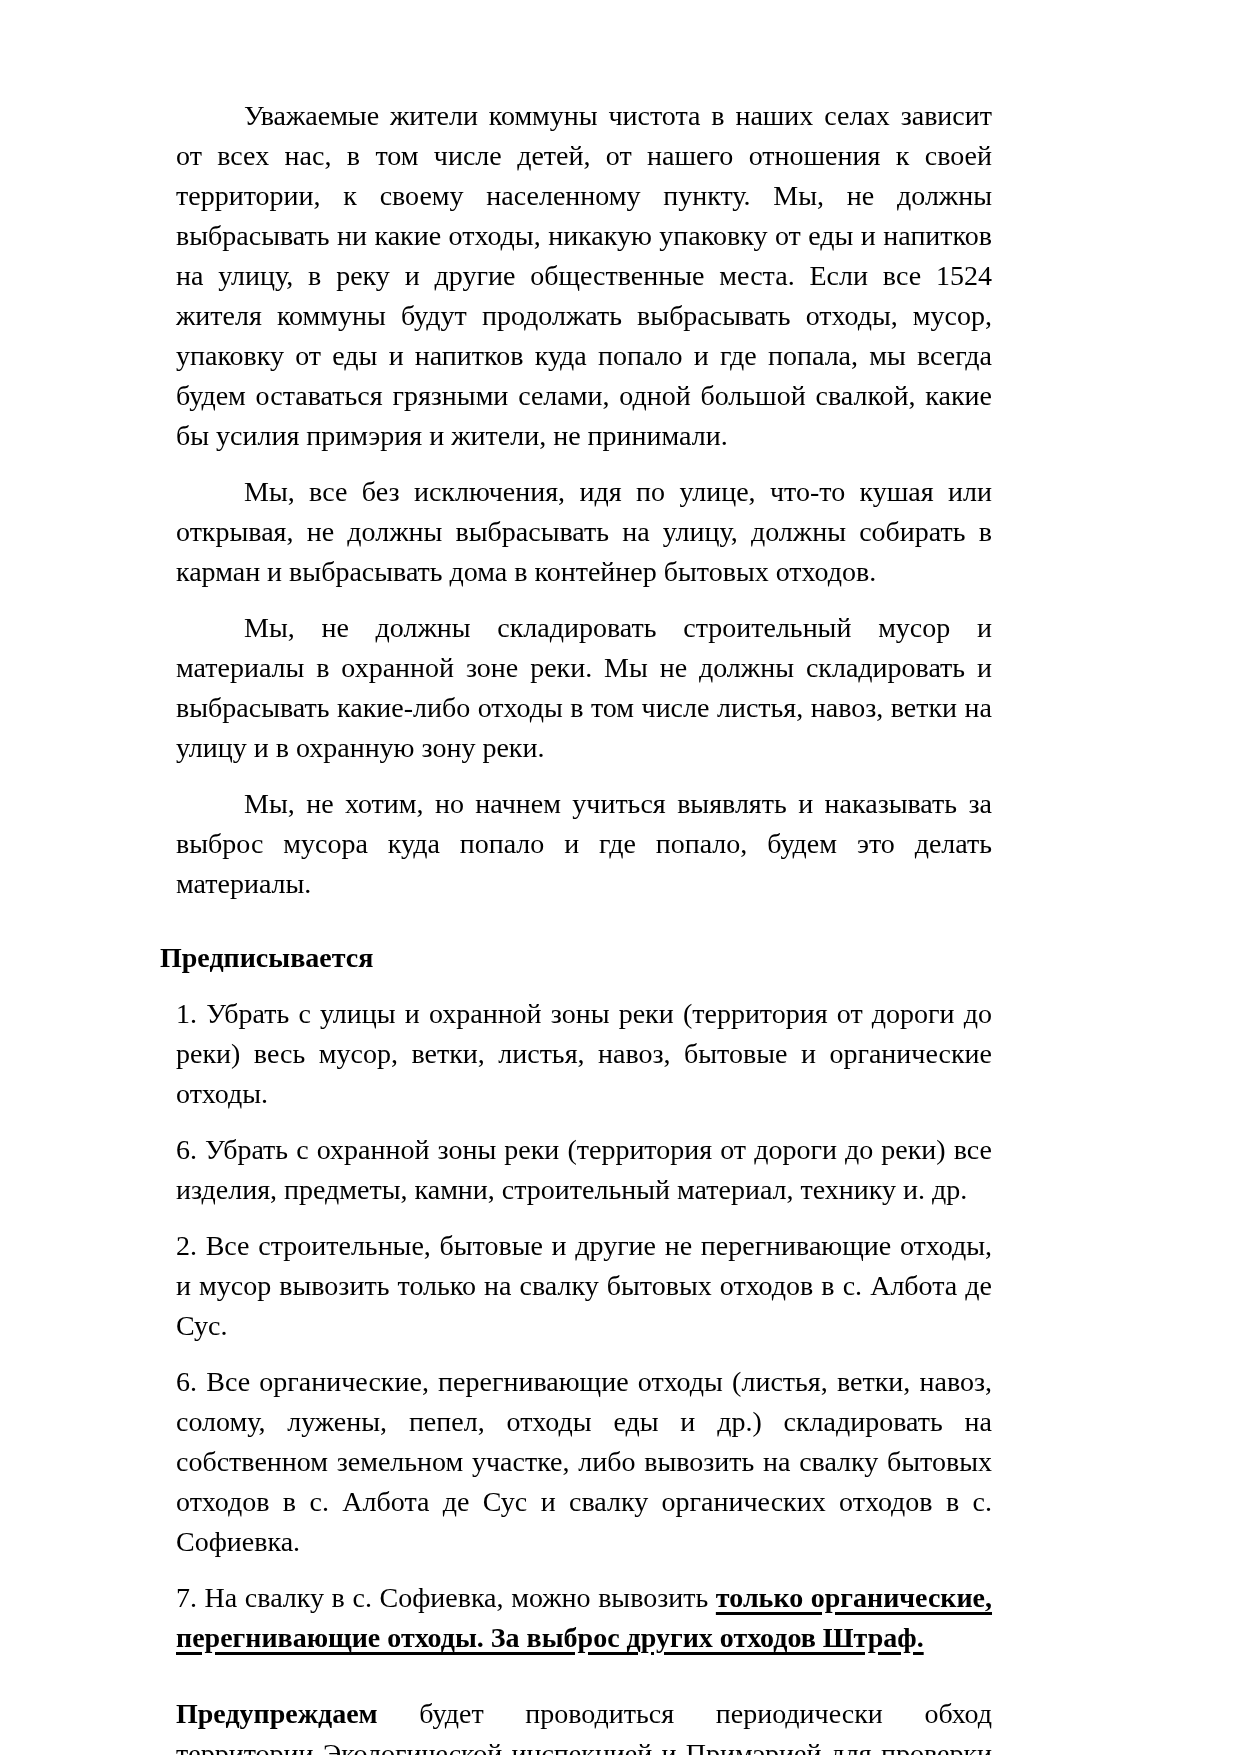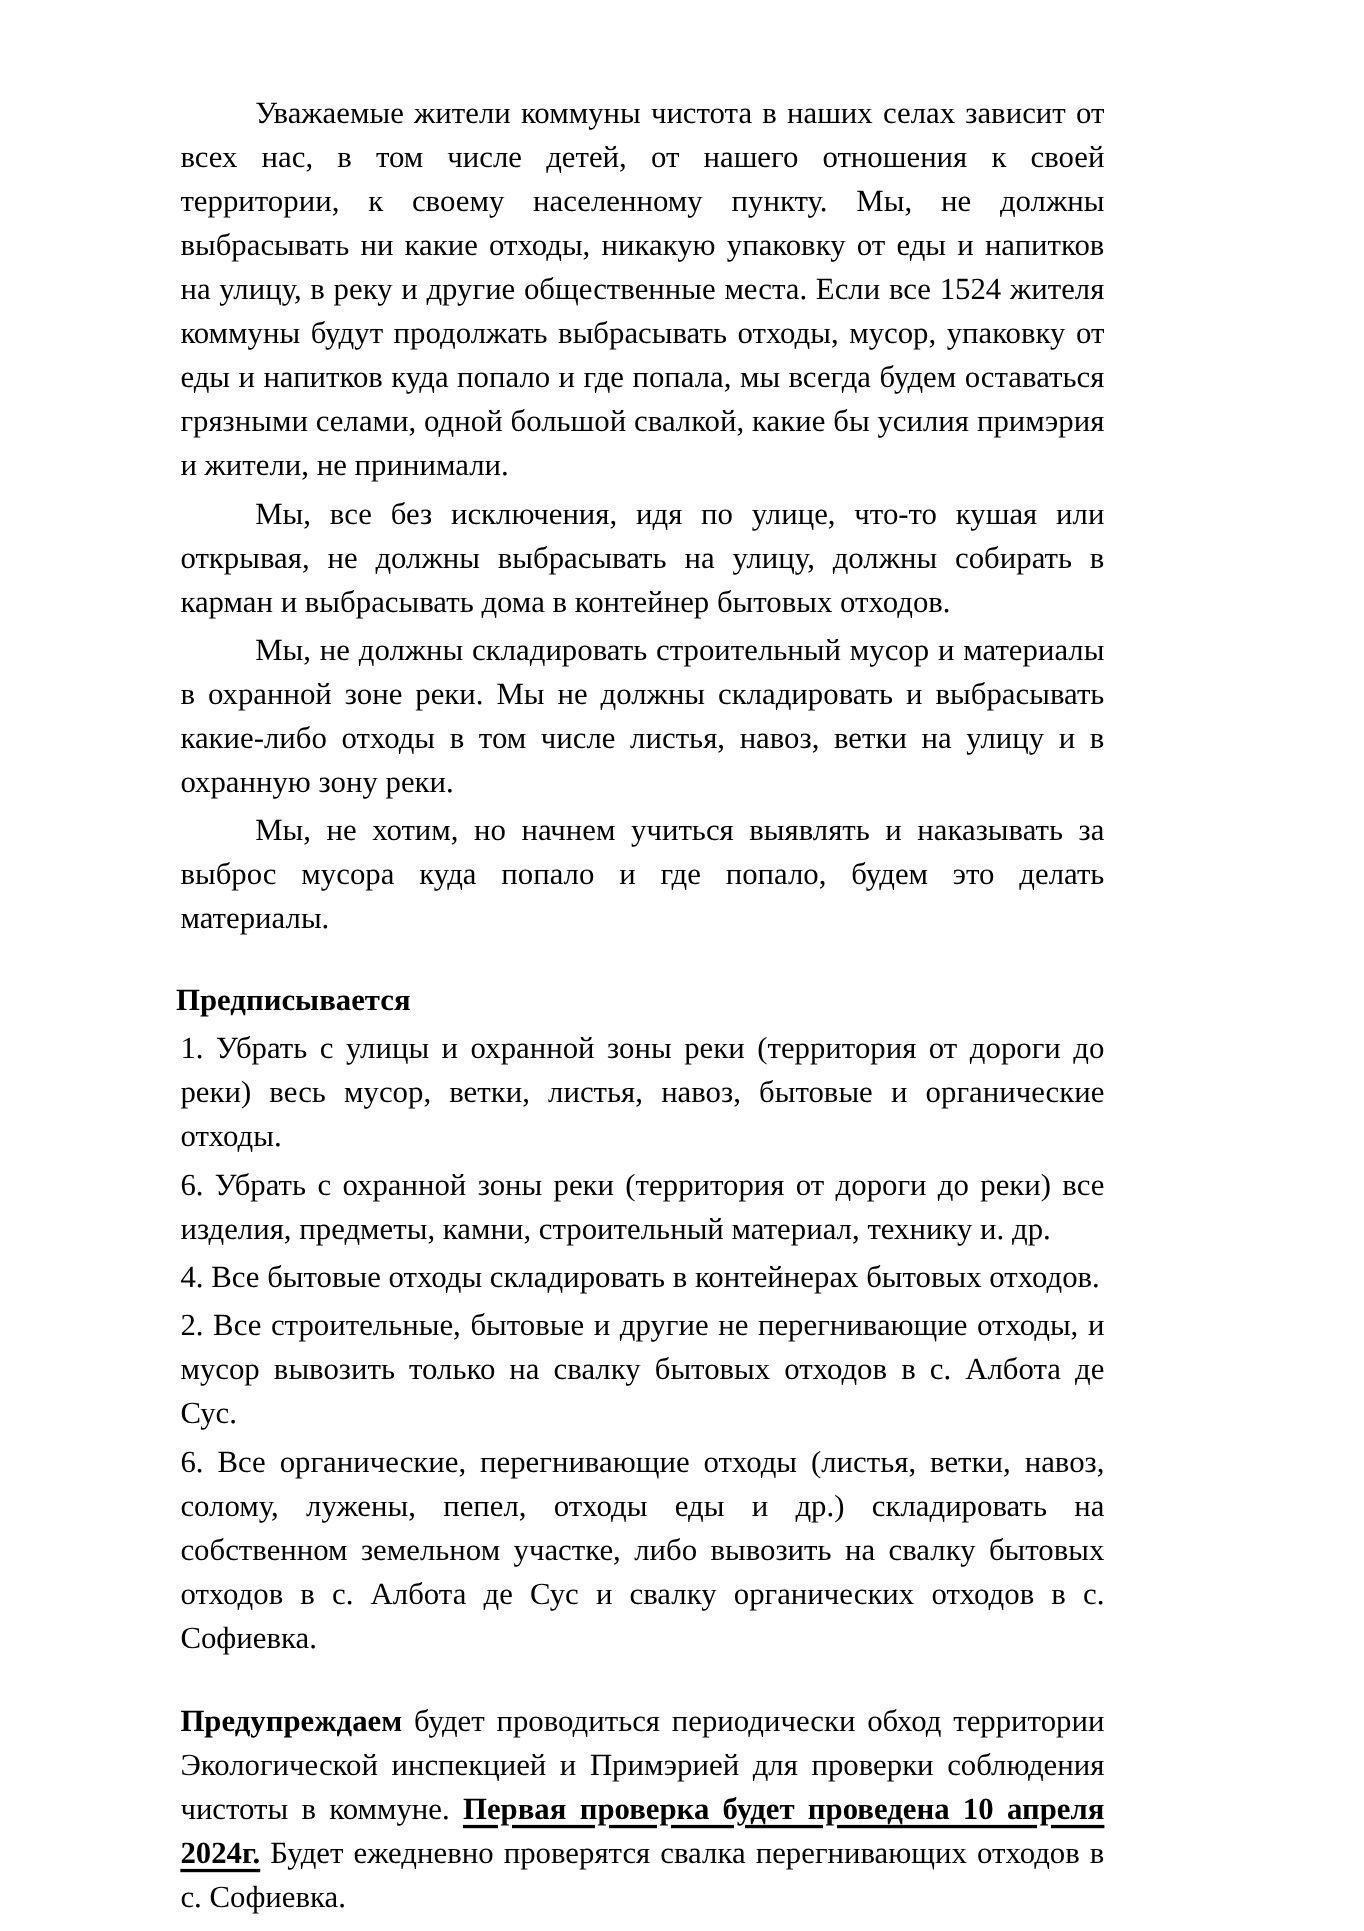--- a/index.html
+++ b/index.html
@@ -19,21 +19,21 @@
     left: 160px;
     top: 80px;
     width: 848px;
     color: var(--text-color, #000000);
     font-family: "Liberation Serif", "DejaVu Serif", serif;
     font-size: 28px;
     line-height: 40px;
     text-align: justify;
   }
   .para {
-    margin: 4px;
+    margin: 16px;
     padding: 0;
   }
   .indent {
     text-indent: 68px;
   }
   .heading {
     margin: 34px 0 0 0;
     padding: 0;
     font-size: 28px;
     line-height: 40px;
@@ -69,21 +69,21 @@
         <p class="para indent">Мы, все без исключения, идя по улице, что-то кушая или открывая, не должны выбрасывать на улицу, должны собирать в карман и выбрасывать дома в контейнер бытовых отходов.</p>
         <p class="para indent">Мы, не должны складировать строительный мусор и материалы в охранной зоне реки. Мы не должны складировать и выбрасывать какие-либо отходы в том числе листья, навоз, ветки на улицу и в охранную зону реки.</p>
         <p class="para indent">Мы, не хотим, но начнем учиться выявлять и наказывать за выброс мусора куда попало и где попало, будем это делать материалы.</p>
       </div>
 
     <h2 class="heading">Предписывается</h2>
 
     <div>
         <p class="para"><span class="seg normal">1. Убрать с улицы и охранной зоны реки (территория от дороги до реки) весь мусор, ветки, листья, навоз, бытовые и органические отходы.</span></p>
         <p class="para"><span class="seg normal">6. Убрать с охранной зоны реки (территория от дороги до реки) все изделия, предметы, камни, строительный материал, технику и. др.</span></p>
-        <p class="para"><span class="seg normal">4. Все бытовые отходы складировать в контейнерах бытовых отходов.</span></p>
         <p class="para"><span class="seg normal">2. Все строительные, бытовые и другие не перегнивающие отходы, и мусор вывозить только на свалку бытовых отходов в с. Албота де Сус.</span></p>
         <p class="para"><span class="seg normal">6. Все органические, перегнивающие отходы (листья, ветки, навоз, солому, лужены, пепел, отходы еды и др.) складировать на собственном земельном участке, либо вывозить на свалку бытовых отходов в с. Албота де Сус и свалку органических отходов в с. Софиевка.</span></p>
+        <p class="para"><span class="seg normal">7. На свалку в с. Софиевка, можно вывозить </span><span class="seg bold-underline">только органические, перегнивающие отходы. За выброс других отходов Штраф.</span></p>
       </div>
 
     <p class="para gap-top"><span class="seg bold">Предупреждаем</span><span class="seg normal"> будет проводиться периодически обход территории Экологической инспекцией и Примэрией для проверки соблюдения чистоты в коммуне. </span><span class="seg bold-underline">Первая проверка будет проведена 10 апреля 2024г.</span><span class="seg normal"> Будет ежедневно проверятся свалка перегнивающих отходов в с. Софиевка.</span></p>
 
   </div>
 </div>
 
 </body></html>

